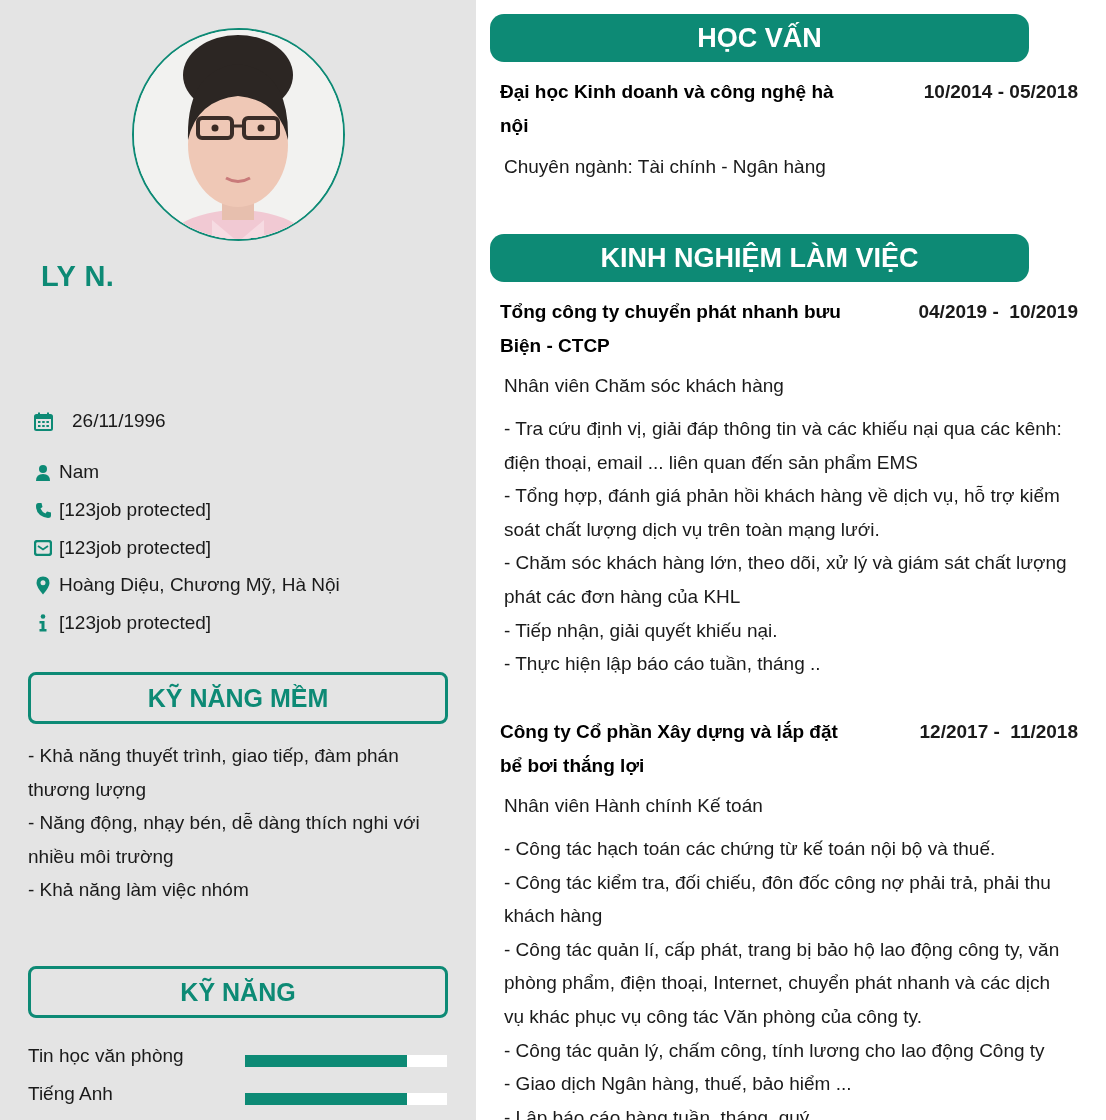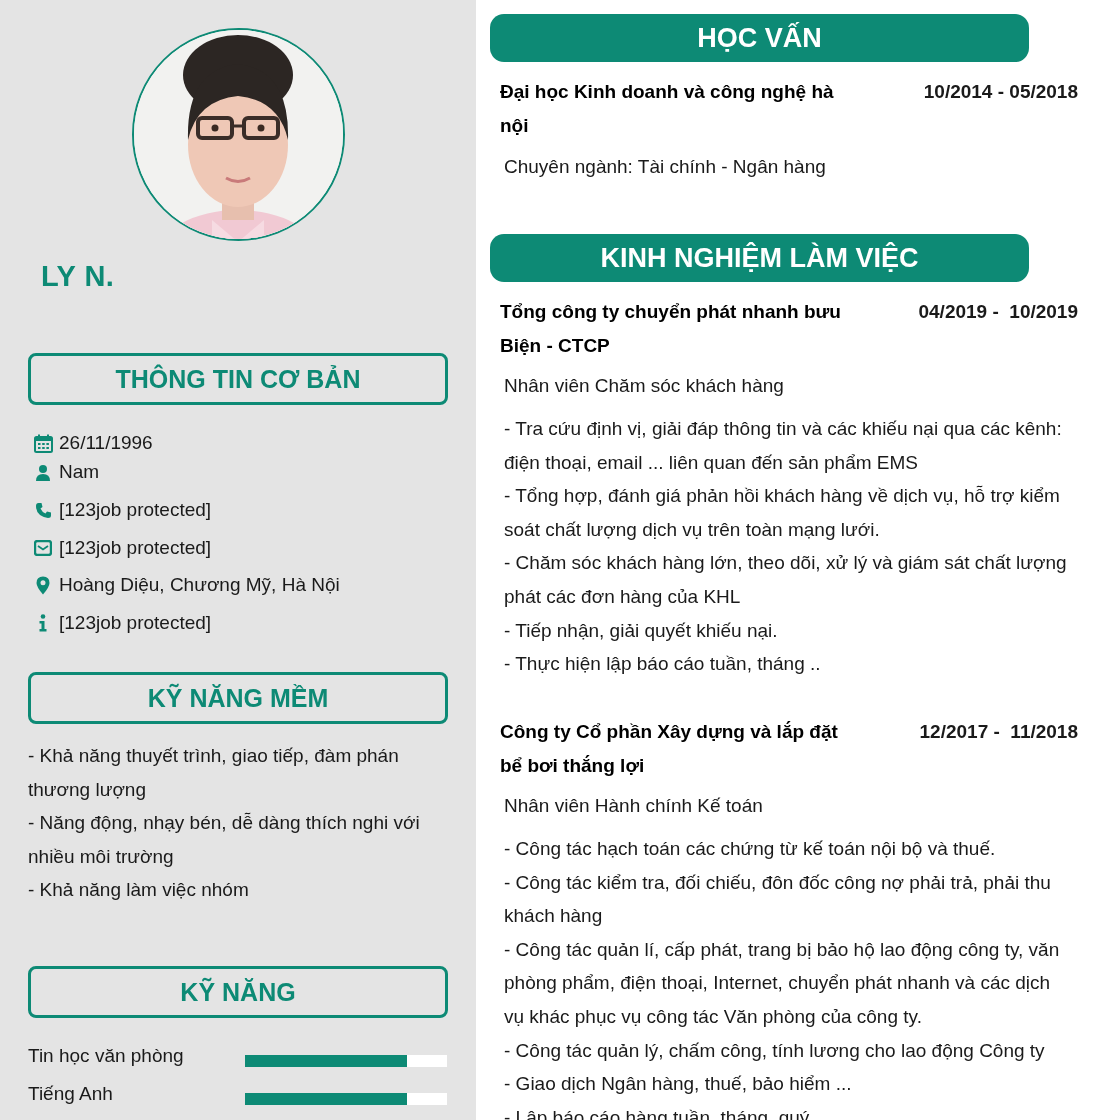--- a/index.html
+++ b/index.html
@@ -54,23 +54,22 @@
       <rect x="110" y="88" width="34" height="20" rx="4" fill="none" stroke="#3a2d28" stroke-width="4"></rect>
       <line x1="98" y1="96" x2="110" y2="96" stroke="#3a2d28" stroke-width="3"></line>
       <circle cx="81" cy="98" r="3.5" fill="#3b2a22"></circle>
       <circle cx="127" cy="98" r="3.5" fill="#3b2a22"></circle>
       <path d="M92 148 Q104 155 116 148" stroke="#c97a7a" stroke-width="3" fill="none"></path>
     </svg>
   </div>
 
   <div class="name">LY N.</div>
 
-  <div class="sec-box" style="top:353px;">THÔNG TIN CƠ BẢN</div>
-
-  <div class="info-row" style="top:430px;">
+
+  <div class="info-row" style="top:408px;gap:13px;">
     <span class="ic">
       <svg width="19" height="19" viewBox="0 0 19 19">
           <rect x="1" y="3" width="17" height="15" rx="1.5" fill="none" stroke="#0d8a75" stroke-width="2"></rect>
           <rect x="1" y="3" width="17" height="4" fill="#0d8a75"></rect>
           <rect x="4" y="0.5" width="2" height="4" fill="#0d8a75"></rect>
           <rect x="13" y="0.5" width="2" height="4" fill="#0d8a75"></rect>
           <g fill="#0d8a75">
             <rect x="4" y="9" width="2.5" height="2"></rect>
             <rect x="8.2" y="9" width="2.5" height="2"></rect>
             <rect x="12.4" y="9" width="2.5" height="2"></rect>

